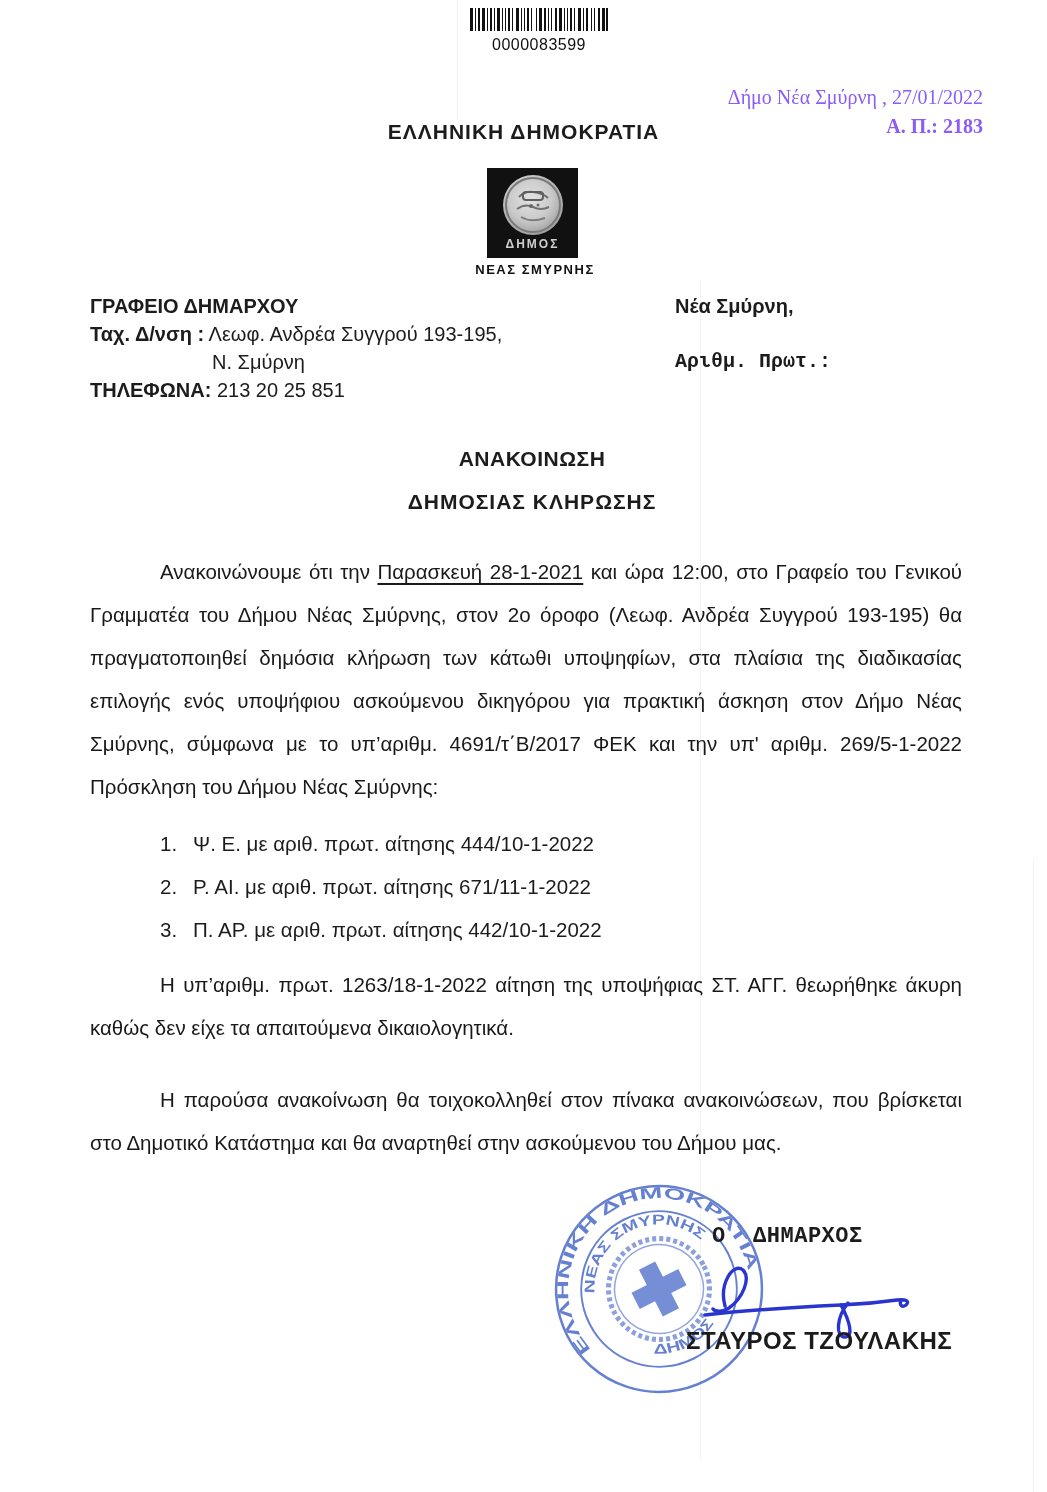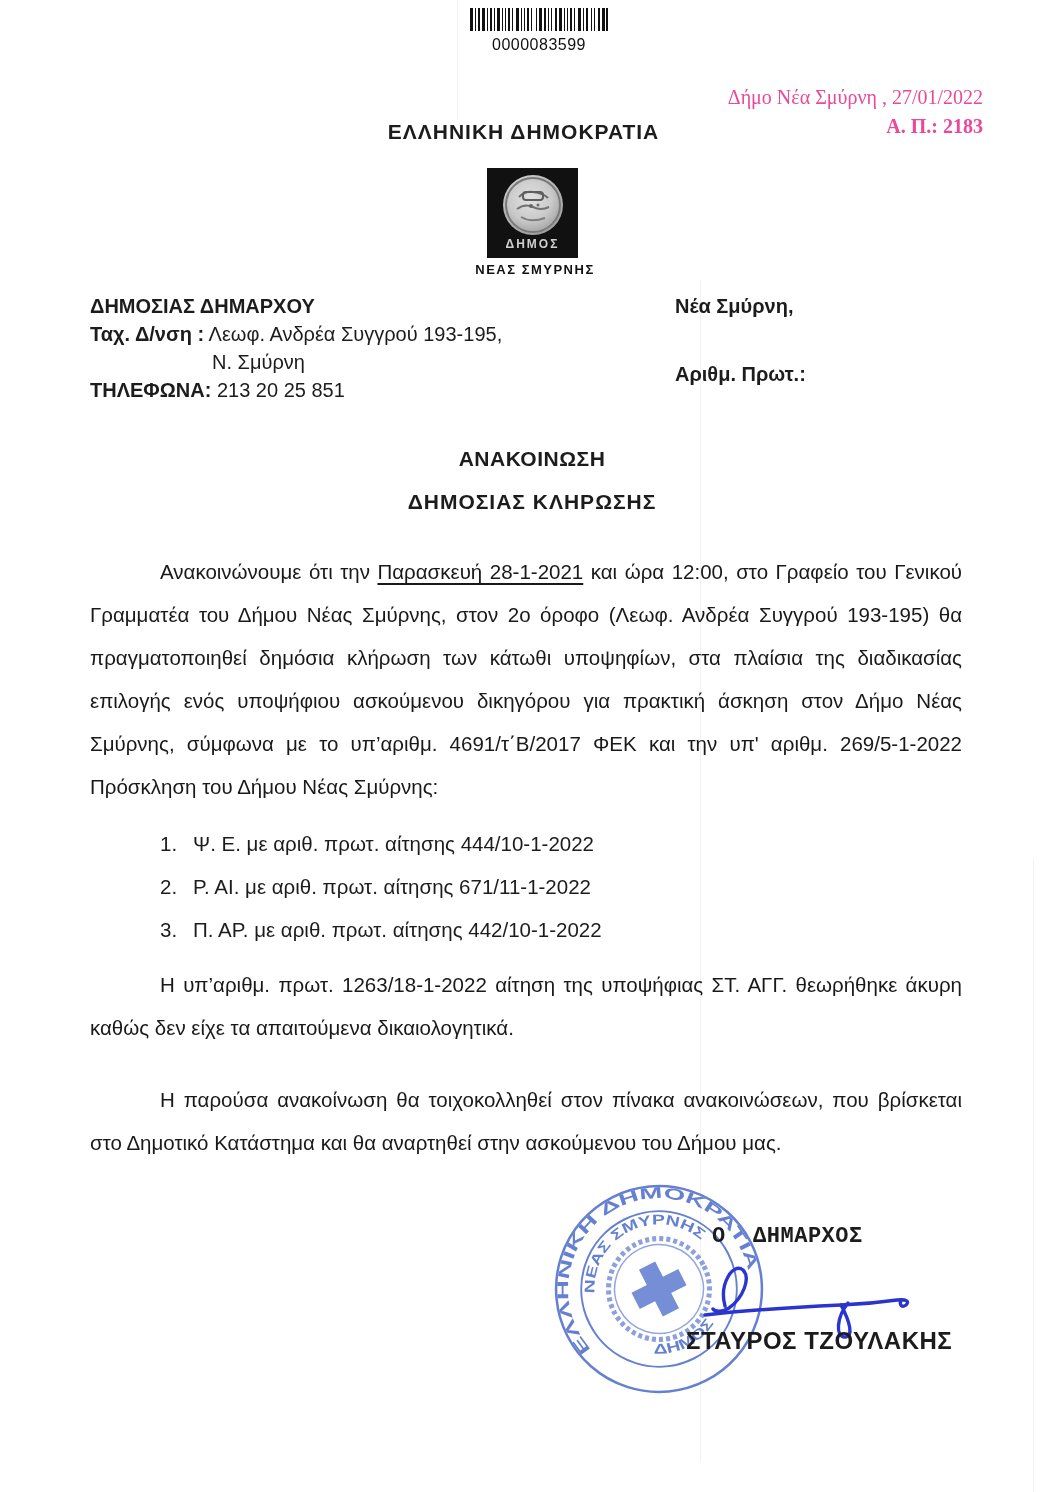--- a/index.html
+++ b/index.html
@@ -16,21 +16,21 @@
   
   .scanline { position: absolute; width: 1px; background: rgba(0,0,0,0.05); }
 
   
   .barcode-wrap { position: absolute; left: 468px; top: 8px; width: 142px; text-align: center; }
   .barcode-num { font-size: 16px; color: #111; letter-spacing: 0.5px; margin-top: 1px; }
 
   
   .dateblock {
     position: absolute; right: 64px; top: 86px; text-align: right;
-    font-family: "Liberation Serif", serif; font-size: 20px; color: #ec4899;
+    font-family: "Liberation Serif", serif; font-size: 20px; color: #8b5cf6;
   }
   .dateblock .l2 { margin-top: 6px; font-weight: bold; }
 
   
   .republic {
     position: absolute; left: 0; top: 120px; width: 1047px; text-align: center;
     font-size: 21px; font-weight: bold; letter-spacing: 1px;
   }
 
   
@@ -50,21 +50,21 @@
   .logo-caption {
     position: absolute; left: 455px; top: 262px; width: 160px; text-align: center;
     font-size: 13px; font-weight: bold; letter-spacing: 1.5px; color: #111;
   }
 
   
   .info-left { position: absolute; left: 90px; top: 292px; font-size: 20px; line-height: 28px; }
   .info-left b { font-weight: bold; }
   .addr2 { padding-left: 122px; }
   .info-right { position: absolute; left: 675px; top: 292px; font-size: 20px; line-height: 28px; font-weight: bold; }
-  .info-right .proto { margin-top: 40px; }
+  .info-right .proto { margin-top: 28px; font-family: Liberation Mono, monospace; }
 
   
   .doc-title { position: absolute; left: 0; top: 447px; width: 1064px; text-align: center;
     font-size: 21px; font-weight: bold; letter-spacing: 0.5px; }
   .doc-title .t2 { margin-top: 19px; letter-spacing: 1px; }
 
   
   .para {
     position: absolute; left: 90px; width: 872px;
     font-size: 20.5px; line-height: 43px; text-align: justify; color: #191919;
@@ -156,21 +156,21 @@
         <path d="M18 42 q10 6 24 1" fill="none" stroke="#7d7d7d" stroke-width="2"></path>
         <circle cx="28" cy="31" r="2" fill="#666"></circle>
         <circle cx="35" cy="30" r="1.5" fill="#6e6e6e"></circle>
       </svg>
     </div>
     <div class="logo-dimos">ΔΗΜΟΣ</div>
   </div>
   <div class="logo-caption">ΝΕΑΣ ΣΜΥΡΝΗΣ</div>
 
   <div class="info-left">
-    <div><b>ΔΗΜΟΣΙΑΣ ΔΗΜΑΡΧΟΥ</b></div>
+    <div><b>ΓΡΑΦΕΙΟ ΔΗΜΑΡΧΟΥ</b></div>
     <div>
       <b>Ταχ. Δ/νση :</b><span> Λεωφ. Ανδρέα Συγγρού 193-195,</span>
     </div>
     <div class="addr2">Ν. Σμύρνη</div>
     <div>
       <b>ΤΗΛΕΦΩΝΑ:</b><span>  213 20 25 851</span>
     </div>
   </div>
   <div class="info-right">
     <div>Νέα Σμύρνη,</div>

